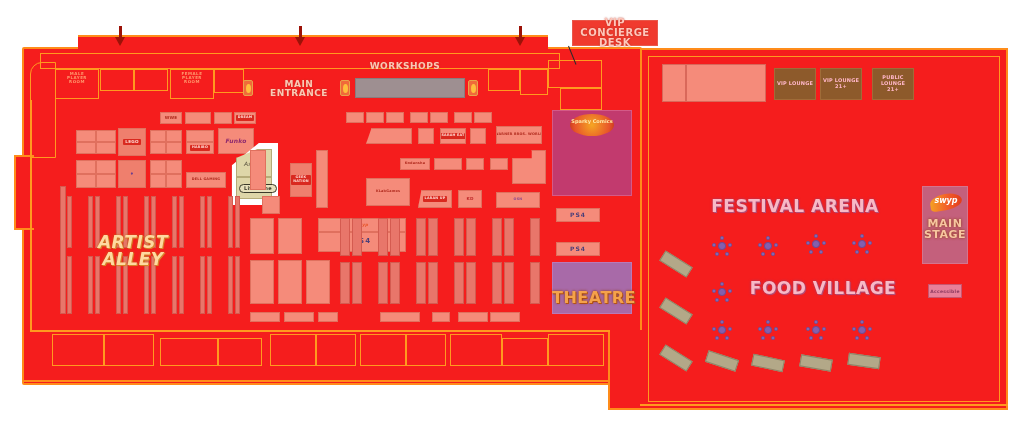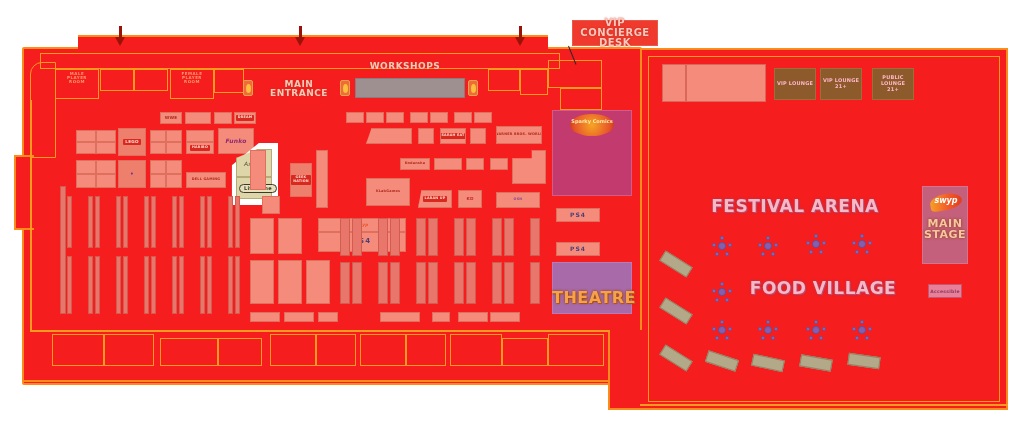--- a/index.html
+++ b/index.html
@@ -298,20 +298,21 @@
     <div class="tbl" style="left:172px;top:256px;width:5px;height:58px;"></div>
     <div class="tbl" style="left:179px;top:256px;width:5px;height:58px;"></div>
     <div class="tbl" style="left:200px;top:256px;width:5px;height:58px;"></div>
     <div class="tbl" style="left:207px;top:256px;width:5px;height:58px;"></div>
     <div class="tbl" style="left:228px;top:256px;width:5px;height:58px;"></div>
     <div class="tbl" style="left:235px;top:256px;width:5px;height:58px;"></div>
 
     <div class="tbl" style="left:60px;top:186px;width:6px;height:128px;"></div>
   </div>
 
+  <div class="arealabel lbl-artist" style="left:68px;top:234px;width:130px;">Artist Alley</div>
 
   <div>
     <div class="booth" style="left:250px;top:218px;width:24px;height:36px;"></div>
     <div class="booth" style="left:278px;top:218px;width:24px;height:36px;"></div>
     <div class="booth" style="left:250px;top:260px;width:24px;height:44px;"></div>
     <div class="booth" style="left:278px;top:260px;width:24px;height:44px;"></div>
     <div class="booth" style="left:306px;top:260px;width:24px;height:44px;"></div>
 
     <div class="tbl" style="left:340px;top:218px;width:10px;height:38px;"></div>
     <div class="tbl" style="left:352px;top:218px;width:10px;height:38px;"></div>

